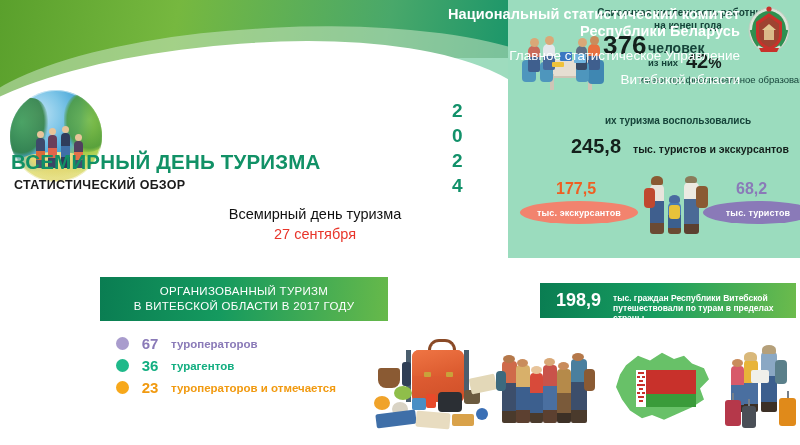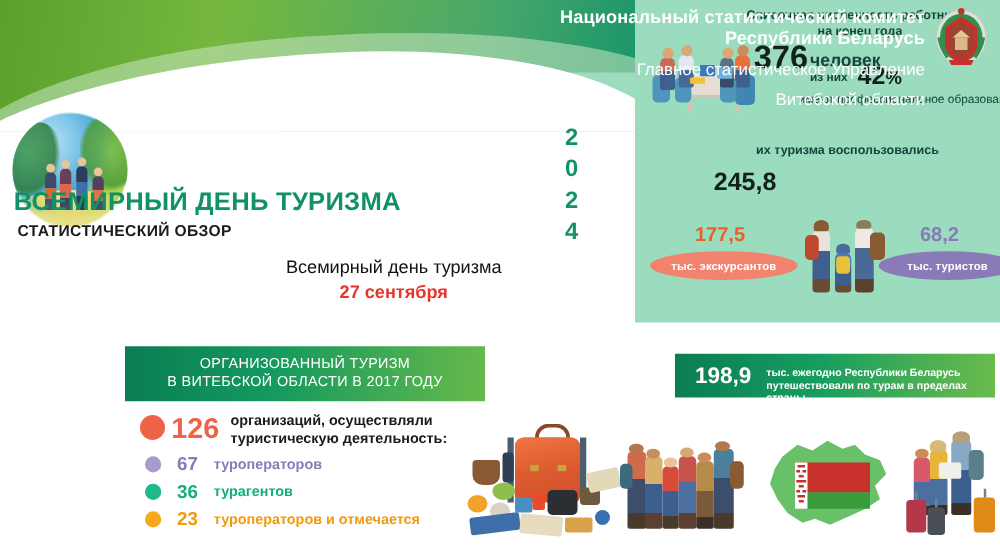--- a/index.html
+++ b/index.html
@@ -91,21 +91,21 @@
     color:#12916a;font-weight:bold;font-size:19px;line-height:25px;
     text-align:center;
   }
   .year span{display:block;}
 
   
   .center-note{
     position:absolute;left:150px;top:205px;width:330px;z-index:9;
     text-align:center;color:#111;font-size:14.5px;line-height:19px;
   }
-  .center-note .d{color:#e8352a;font-weight:bold;font-size:14.5px;display:block;margin-top:1px;}
+  .center-note .d{color:#e8352a;font-weight:normal;font-size:14.5px;display:block;margin-top:1px;}
 
   
   .mint-panel{
     position:absolute;left:508px;top:0;width:313px;height:258px;
     background:#9bdcbe;
     z-index:5;
   }
   .mp-title{
     position:absolute;left:55px;top:6px;width:250px;text-align:center;
     color:#16443a;font-size:10px;line-height:13px;font-weight:bold;
@@ -308,20 +308,21 @@
     <div class="mp-376">376</div>
     <div class="mp-376-u">человек</div>
     <div class="mp-iznih">из них</div>
     <div class="mp-42"><span>42</span><i>%</i></div>
     <div class="mp-edu">
       <div>имеют профессиональное образование</div>
     </div>
 
     <div class="mp-usl">их туризма воспользовались</div>
     <div class="mp-245">245,8</div>
+    <div class="mp-245-u">тыс. туристов и экскурсантов</div>
 
     <div class="num-ex">177,5</div>
     <div class="pill pill-ex">тыс. экскурсантов</div>
 
     <div class="num-tu">68,2</div>
     <div class="pill pill-tu">тыс. туристов</div>
 
     <div class="hikers">
       <div class="hk" style="left:6px;top:8px;width:14px;height:50px;background:linear-gradient(#e8e4dc 0%,#e8e4dc 34%,#3f5f8e 34%,#3f5f8e 78%,#6b4a33 78%);"></div>
       <div class="hk" style="left:7px;top:0px;width:12px;height:9px;border-radius:50% 50% 2px 2px;background:#8a5a33;"></div>
@@ -338,28 +339,20 @@
   </div>
 
   <div class="banner-left">
     <div>
       <div>ОРГАНИЗОВАННЫЙ ТУРИЗМ</div>
       <div>В ВИТЕБСКОЙ ОБЛАСТИ В 2017 ГОДУ</div>
     </div>
   </div>
 
   <div class="legend">
-    <div class="lg-main">
-      <div class="dot dot-126"></div>
-      <div class="n126">126</div>
-      <div class="t126">
-        <div>организаций, осуществляли</div>
-        <div>туристическую деятельность:</div>
-      </div>
-    </div>
 
     <div class="lg-row">
       <div class="dot dot-s c-purple"></div>
       <div class="lg-num t-purple">67</div>
       <div class="lg-lab t-purple">туроператоров</div>
     </div>
 
     <div class="lg-row">
       <div class="dot dot-s c-teal"></div>
       <div class="lg-num t-teal">36</div>
@@ -393,21 +386,21 @@
     <div class="bi" style="left:92px;top:62px;width:16px;height:14px;background:#6b5a3f;border-radius:3px;"></div>
     <div class="bi" style="left:98px;top:48px;width:26px;height:16px;background:#e3d8b8;border-radius:2px;transform:rotate(-12deg);"></div>
     <div class="bi" style="left:4px;top:84px;width:40px;height:14px;background:#3f6fa8;border-radius:2px;transform:rotate(-7deg);"></div>
     <div class="bi" style="left:44px;top:84px;width:34px;height:16px;background:#e8dcc0;border-radius:2px;transform:rotate(5deg);"></div>
     <div class="bi" style="left:80px;top:86px;width:22px;height:12px;background:#d9a24a;border-radius:2px;"></div>
     <div class="bi" style="left:104px;top:80px;width:12px;height:12px;background:#3a6fb5;border-radius:50%;"></div>
   </div>
 
   <div class="banner-right">
     <div class="br-num">198,9</div>
-    <div class="br-t1">тыс. ежегодно Республики Беларусь</div>
+    <div class="br-t1">тыс. граждан Республики Витебской</div>
     <div class="br-t2">путешествовали по турам в пределах страны</div>
   </div>
 
   <div class="grp-left">
     <div class="pr" style="left:0px;top:6px;width:15px;height:62px;background:linear-gradient(#cf6a4a 0%,#cf6a4a 36%,#3c4e6b 36%,#3c4e6b 80%,#4a3a2c 80%);"></div>
     <div class="pr" style="left:1px;top:0px;width:12px;height:8px;border-radius:50%;background:#b5784a;"></div>
     <div class="pr" style="left:14px;top:10px;width:14px;height:58px;background:linear-gradient(#d8b06a 0%,#d8b06a 38%,#3c5f8e 38%,#3c5f8e 78%,#5c4030 78%);"></div>
     <div class="pr" style="left:15px;top:4px;width:11px;height:8px;border-radius:50%;background:#c98c5c;"></div>
     <div class="pr" style="left:28px;top:18px;width:13px;height:50px;background:linear-gradient(#d84a3a 0%,#d84a3a 40%,#3c5f8e 40%,#3c5f8e 80%,#4a3a2c 80%);"></div>
     <div class="pr" style="left:29px;top:11px;width:11px;height:8px;border-radius:50%;background:#e8c49a;"></div>

